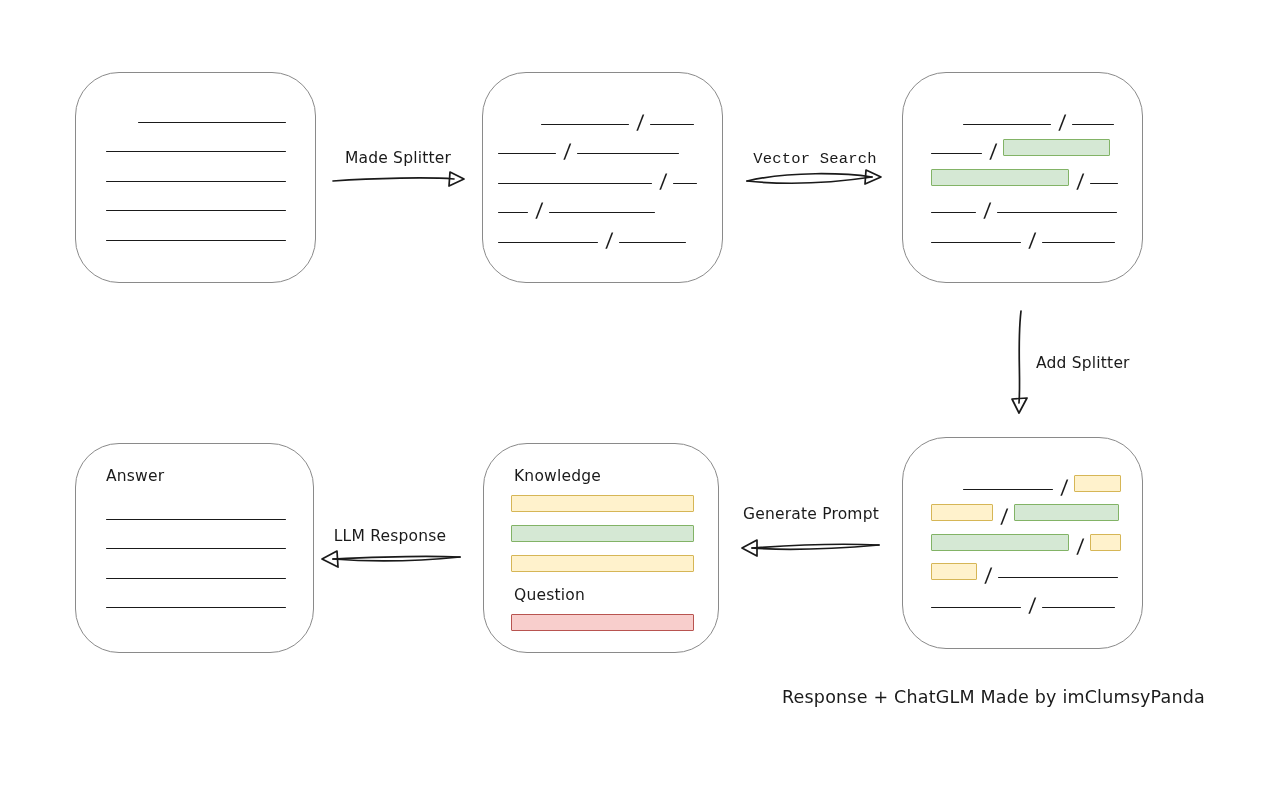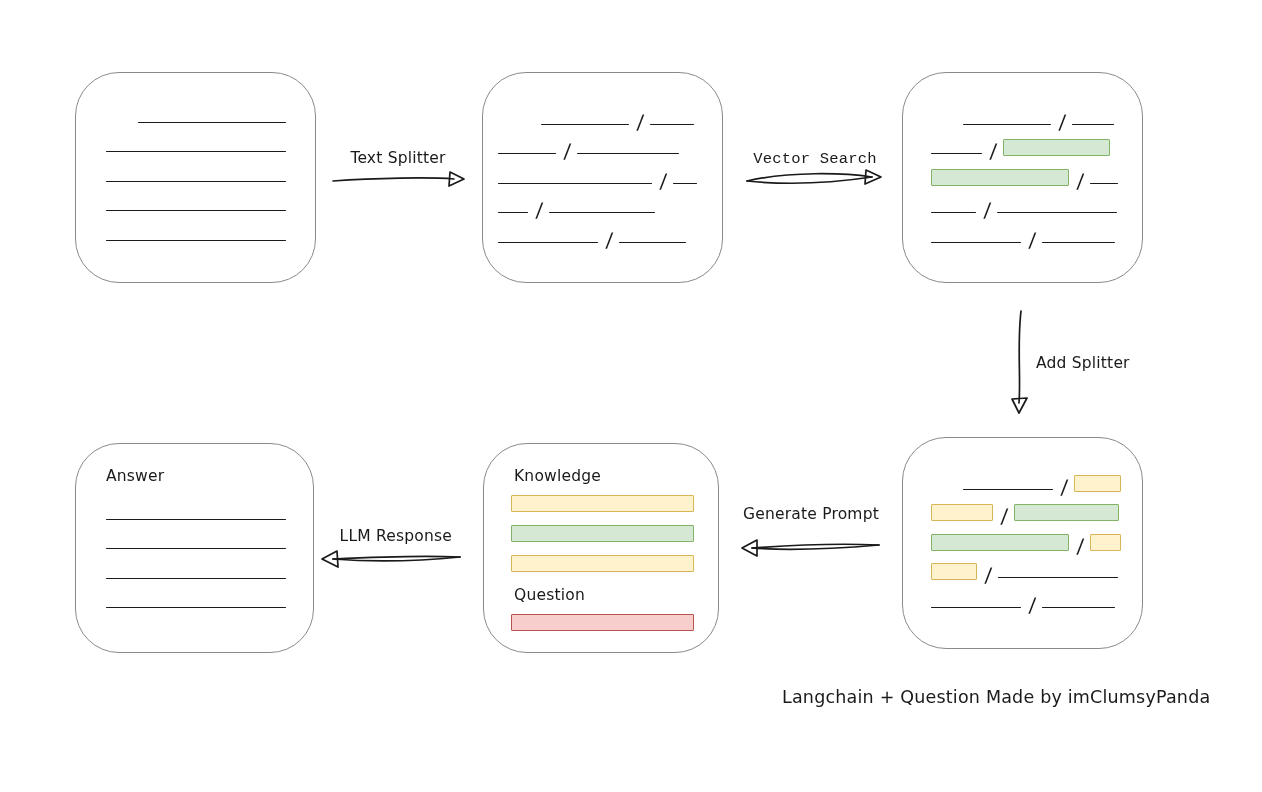--- a/index.html
+++ b/index.html
@@ -111,21 +111,21 @@
     font-size: 15.5px;
     line-height: 20px;
     letter-spacing: 0.2px;
     white-space: nowrap;
     text-align: center;
   }
   #lbl-text-splitter   { left: 330px; top: 148px; width: 136px; }
   #lbl-vector-search   { left: 742px; top: 149px; width: 146px; font-family: Liberation Mono, monospace; }
   #lbl-add-context     { left: 1036px; top: 353px; text-align: left; }
   #lbl-generate-prompt { left: 736px; top: 504px; width: 150px; }
-  #lbl-llm-response    { left: 328px; top: 526px; width: 124px; text-align: right; }
+  #lbl-llm-response    { left: 328px; top: 526px; width: 124px; }
 
   .caption {
     position: absolute;
     left: 782px;
     top: 686px;
     font-size: 17.5px;
     line-height: 22px;
     letter-spacing: 0.2px;
     white-space: nowrap;
   }
@@ -293,21 +293,21 @@
       <path d="M879,545 C835,543 792,545 752,548"></path>
       <path d="M757,540 L742,548 L757,556 Z"></path>
     </g>
     <g>
       <path d="M460,557 C420,561 372,562 333,559"></path>
       <path d="M460,557 C418,555 374,557 333,559"></path>
       <path d="M337,551 L322,559 L338,567 Z"></path>
     </g>
   </svg>
 
-  <div class="flow-label" id="lbl-text-splitter">Text Splitter</div>
+  <div class="flow-label" id="lbl-text-splitter">Made Splitter</div>
   <div class="flow-label" id="lbl-vector-search">Vector Search</div>
   <div class="flow-label" id="lbl-add-context">Add Splitter</div>
   <div class="flow-label" id="lbl-generate-prompt">Generate Prompt</div>
   <div class="flow-label" id="lbl-llm-response">LLM Response</div>
 
-  <div class="caption">Langchain + Question Made by imClumsyPanda</div>
+  <div class="caption">Response + ChatGLM Made by imClumsyPanda</div>
 
 </div>
 
 </body></html>

